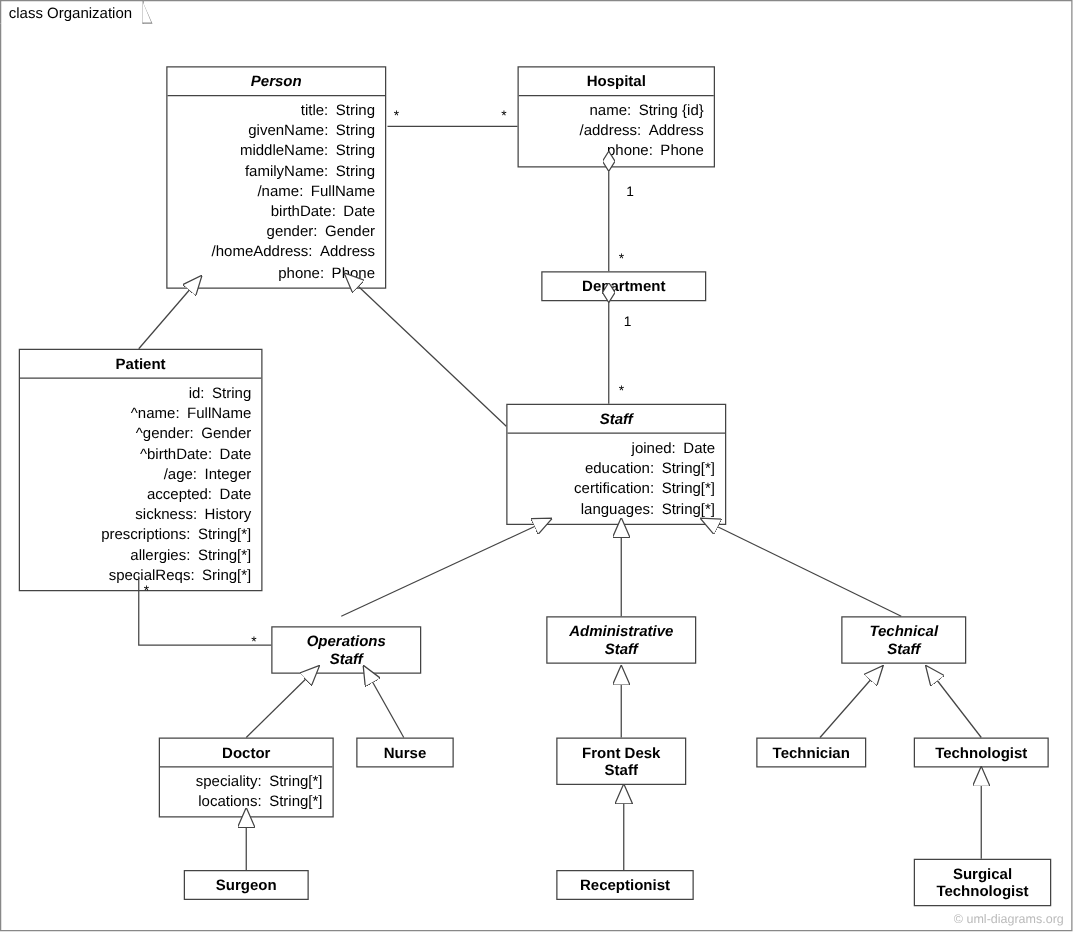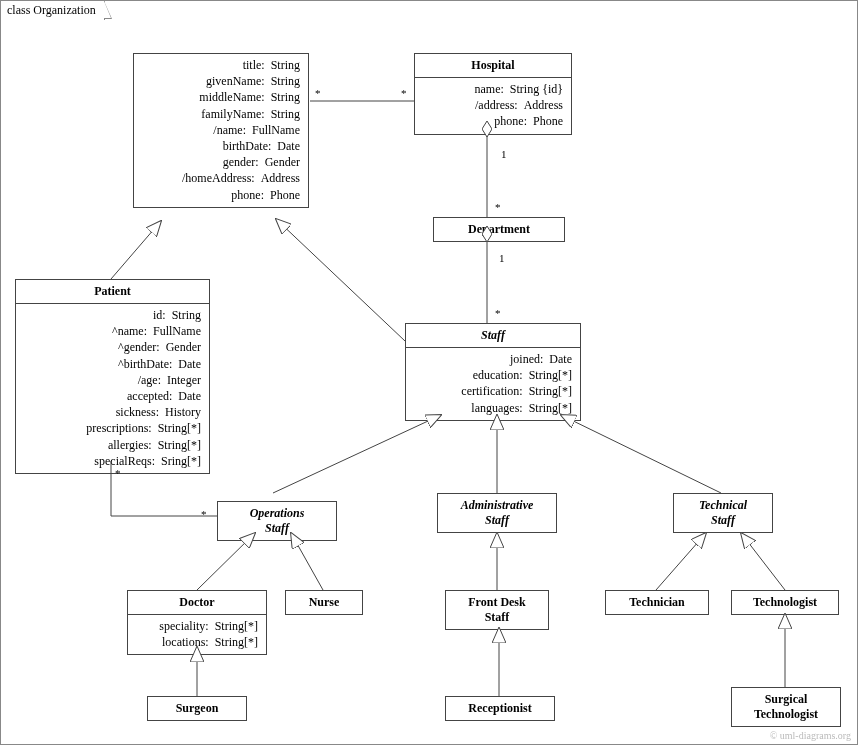--- a/index.html
+++ b/index.html
@@ -9,21 +9,20 @@
     background: #fff;
     color: #000;
   }
   .frame {
     position: relative;
     width: 858px;
     height: 745px;
     border: 1px solid #888;
     margin: 0;
     box-sizing: border-box;
-    font-family: Liberation Serif, serif;
   }
   .frame-tab {
     position: absolute;
     top: -1px;
     left: -1px;
     background: #fff;
     border: 1px solid #888;
     border-bottom: none;
     padding: 2px 8px 2px 6px;
     font-size: 12px;
@@ -93,20 +92,21 @@
 </head>
 <body>
 
 <div class="frame">
   <div class="frame-tab">
     <span>class Organization</span>
     <span class="cut"></span>
   </div>
 
   <div class="class-box" style="left:132px; top:52px; width:176px;">
+    <div class="class-title">Person</div>
     <div class="class-attrs" id="attrs-person">
         <div class="attr-row">
           <span class="attr-name">title:</span>
           <span class="attr-type">String</span>
         </div>
         <div class="attr-row">
           <span class="attr-name">givenName:</span>
           <span class="attr-type">String</span>
         </div>
         <div class="attr-row">
@@ -261,21 +261,21 @@
 
   <div class="class-box" style="left:284px; top:589px; width:78px;">
     <div class="class-title plain" style="border-bottom:none">Nurse</div>
   </div>
 
   <div class="class-box" style="left:444px; top:589px; width:104px;">
     <div class="class-title plain" style="border-bottom:none">Front Desk
 Staff</div>
   </div>
 
-  <div class="class-box" style="left:604px; top:589px; width:104px;">
+  <div class="class-box" style="left:604px; top:589px; width:88px;">
     <div class="class-title plain" style="border-bottom:none">Technician</div>
   </div>
 
   <div class="class-box" style="left:730px; top:589px; width:108px;">
     <div class="class-title plain" style="border-bottom:none">Technologist</div>
   </div>
 
   <div class="class-box" style="left:146px; top:695px; width:100px;">
     <div class="class-title plain" style="border-bottom:none">Surgeon</div>
   </div>

